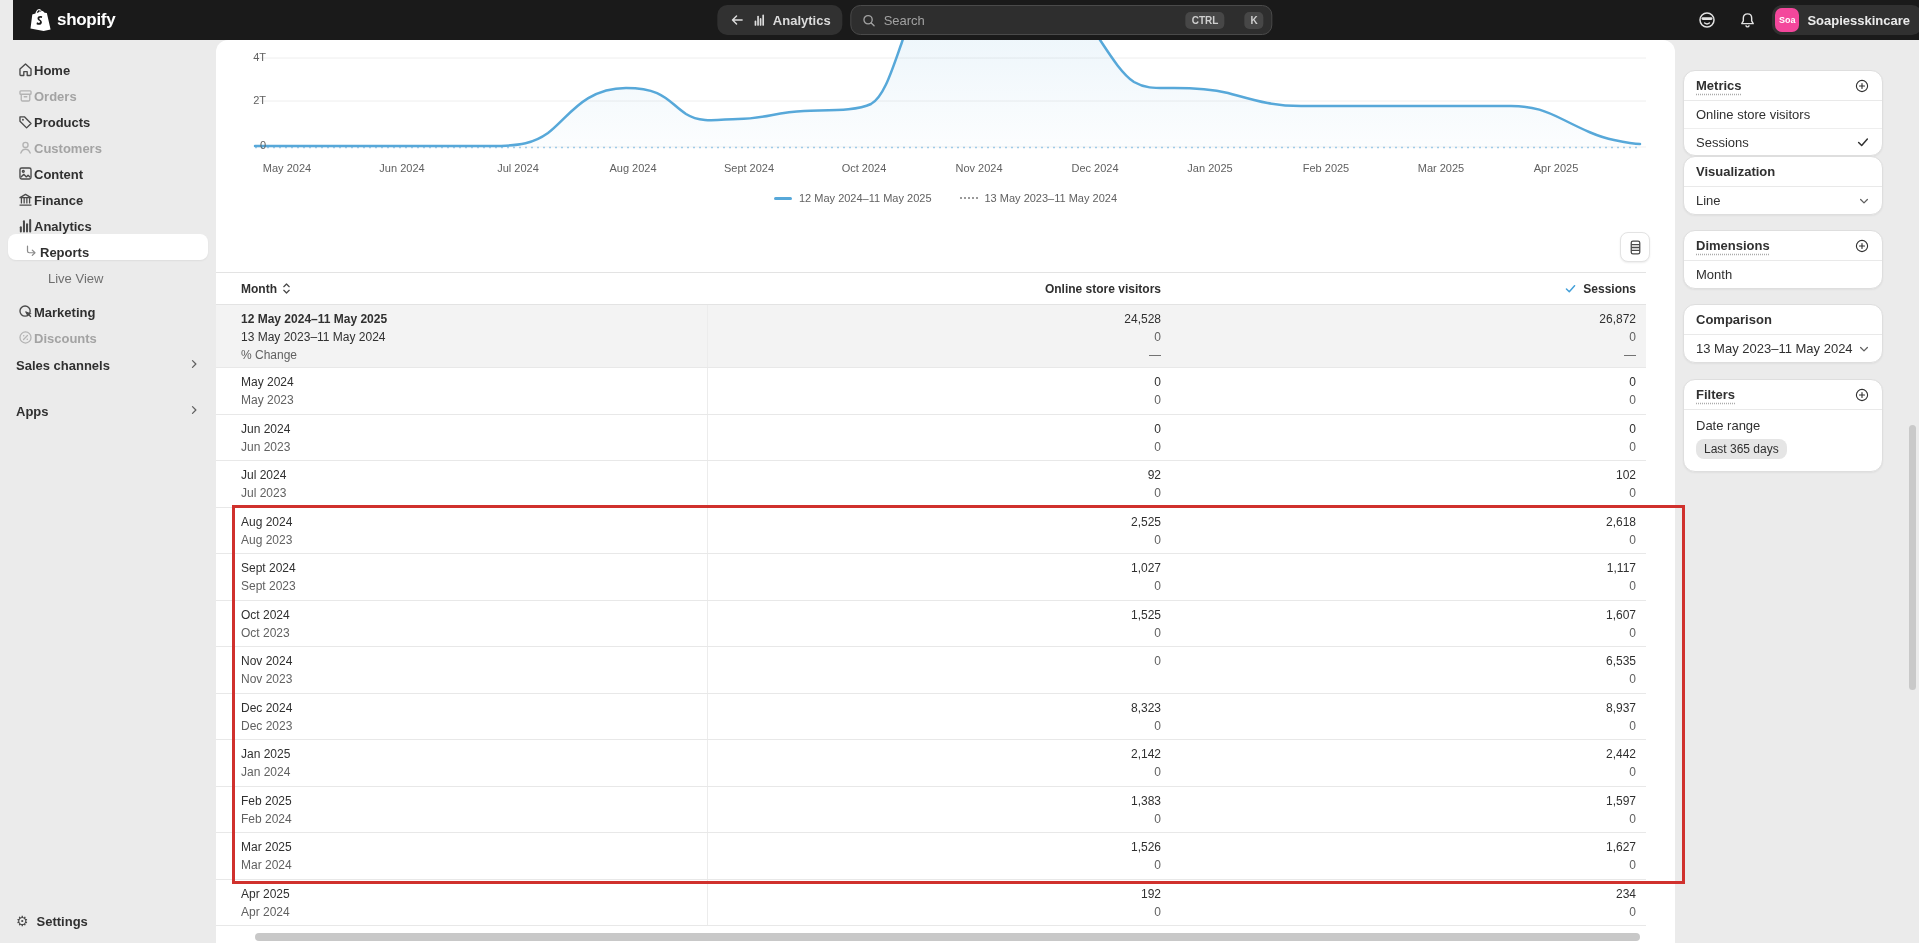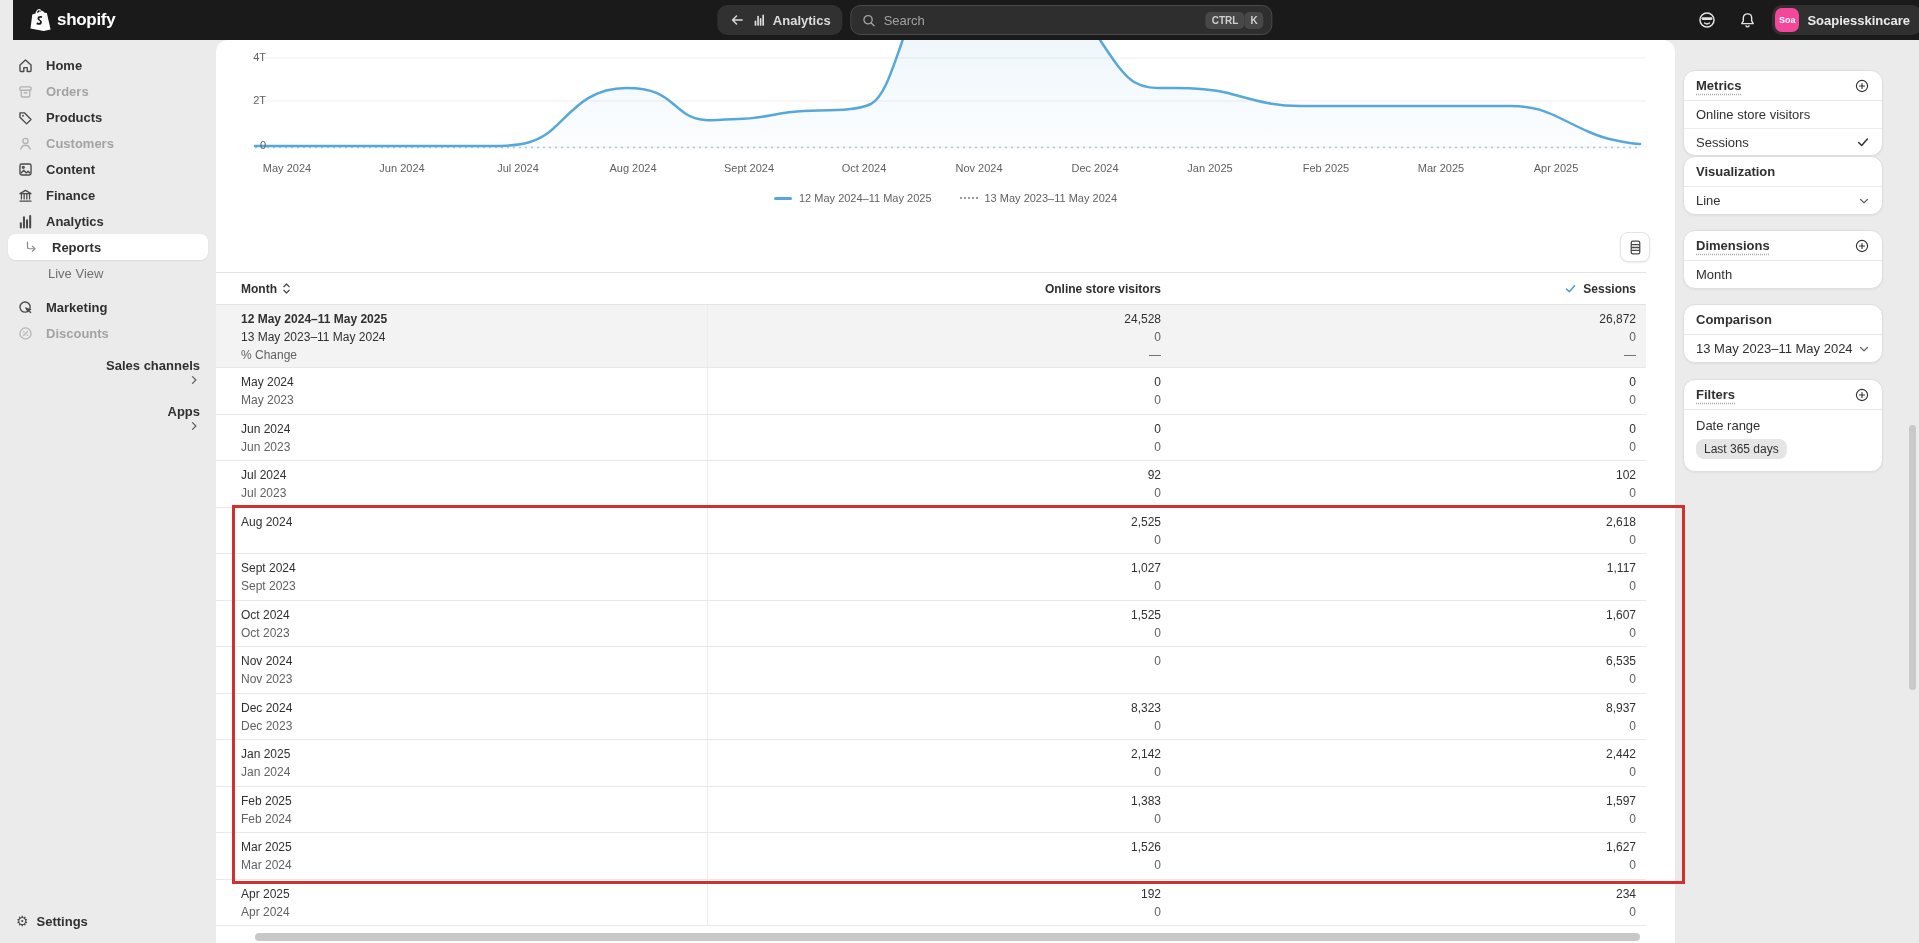--- a/index.html
+++ b/index.html
@@ -13,43 +13,43 @@
   .logo-word { color:#fff; font-size:17px; font-weight:700; letter-spacing:-0.3px; }
   .tb-center { position:absolute; left:50%; top:5px; transform:translateX(-46%); display:flex; gap:8px; }
   .nav-pill { height:30px; background:#313131; border-radius:10px; display:flex; align-items:center;
     gap:7px; padding:0 12px; color:#dcdcdc; font-size:13px; font-weight:700; cursor:pointer; }
   .searchbox { width:422px; height:30px; background:#2e2e2e; border:1px solid #4a4a4a; border-radius:10px;
     display:flex; align-items:center; padding:0 8px 0 10px; }
   .searchbox input { flex:1; background:transparent; border:none; outline:none; color:#d946ef;
     font-size:13px; font-family:inherit; }
   .searchbox input::placeholder { color:#a2a2a2; }
   .keycap { background:#474747; color:#cfcfcf; font-size:10px; font-weight:700; border-radius:5px;
-    padding:3px 6px; margin-left:0; }
+    padding:3px 6px; margin-left:20px; }
   .tb-right { position:absolute; right:10px; top:5px; display:flex; align-items:center; gap:10px; }
   .tb-iconbtn { width:30px; height:30px; border-radius:8px; display:flex; align-items:center;
     justify-content:center; cursor:pointer; }
   .profile { height:30px; background:#303030; border-radius:10px; display:flex; align-items:center;
     padding:3px; cursor:pointer; }
   .avatar { width:24px; height:24px; border-radius:7px; background:#f4479c; color:#fff; font-size:9px;
     font-weight:700; display:flex; align-items:center; justify-content:center; }
   .store-name { color:#ebebeb; font-size:13px; font-weight:700; margin:0 9px 0 8px; }
 
   
   .sidebar { position:absolute; left:0; top:40px; width:216px; height:903px; background:#ebebeb; padding-top:12px; }
-  .sb-item { height:26px; margin:0 8px; padding:0 8px; display:flex; align-items:center; gap:12px;
+  .sb-item { height:26px; margin:0 8px; padding:0 8px; display:flex; align-items:flex-end; gap:0;
     font-size:13px; font-weight:600; color:#303030; border-radius:8px; cursor:pointer; }
   .sb-item .ic { width:18px; height:18px; display:flex; align-items:center; justify-content:center; color:#4a4a4a; }
   .sb-item.disabled { color:#a3a3a3; }
   .sb-item.disabled .ic { color:#b3b3b3; }
   .sb-item.selected { background:#fff; box-shadow:0 1px 2px rgba(0,0,0,.06); font-weight:700; }
   .sb-item.sub { padding-left:14px; }
   .sb-item.muted { color:#6f6f6f; font-weight:500; padding-left:40px; }
   .sb-gap { height:8px; }
-  .sb-section { height:28px; margin-top:6px; padding:0 16px 0 16px; display:flex; align-items:flex-end;
-    justify-content:space-between; font-size:13px; font-weight:600; color:#303030; cursor:pointer;flex-direction:column; }
+  .sb-section { height:28px; margin-top:6px; padding:0 16px 0 16px; display:flex; align-items:flex-start;
+    justify-content:space-between; font-size:13px; font-weight:600; color:#303030; cursor:pointer; }
   .sb-settings { position:absolute; left:8px; right:8px; bottom:8px; height:28px; padding:0 8px;
     display:flex; align-items:center; gap:8px; font-size:13px; font-weight:600; color:#303030;
     border-radius:8px; cursor:pointer; }
 
   
   .main { position:absolute; left:216px; top:40px; width:1459px; height:903px; background:#fff;
     border-radius:12px 12px 0 0; }
   .ylab { position:absolute; left:20px; width:30px; text-align:right; font-size:11px; color:#616161; }
   .xlab { position:absolute; width:100px; text-align:center; font-size:11px; color:#616161; top:122px; }
   .legend { position:absolute; left:0; top:152px; width:100%; display:flex; justify-content:center;
@@ -431,20 +431,21 @@
           <div class="sec">0</div>
         </div>
       <div class="cell s">
           <div>102</div>
           <div class="sec">0</div>
         </div>
     </div>
     <div class="trow row-month">
       <div class="cell m">
           <div>Aug 2024</div>
+          <div class="sec">Aug 2023</div>
         </div>
       <div class="cell v">
           <div>2,525</div>
           <div class="sec">0</div>
         </div>
       <div class="cell s">
           <div>2,618</div>
           <div class="sec">0</div>
         </div>
     </div>

